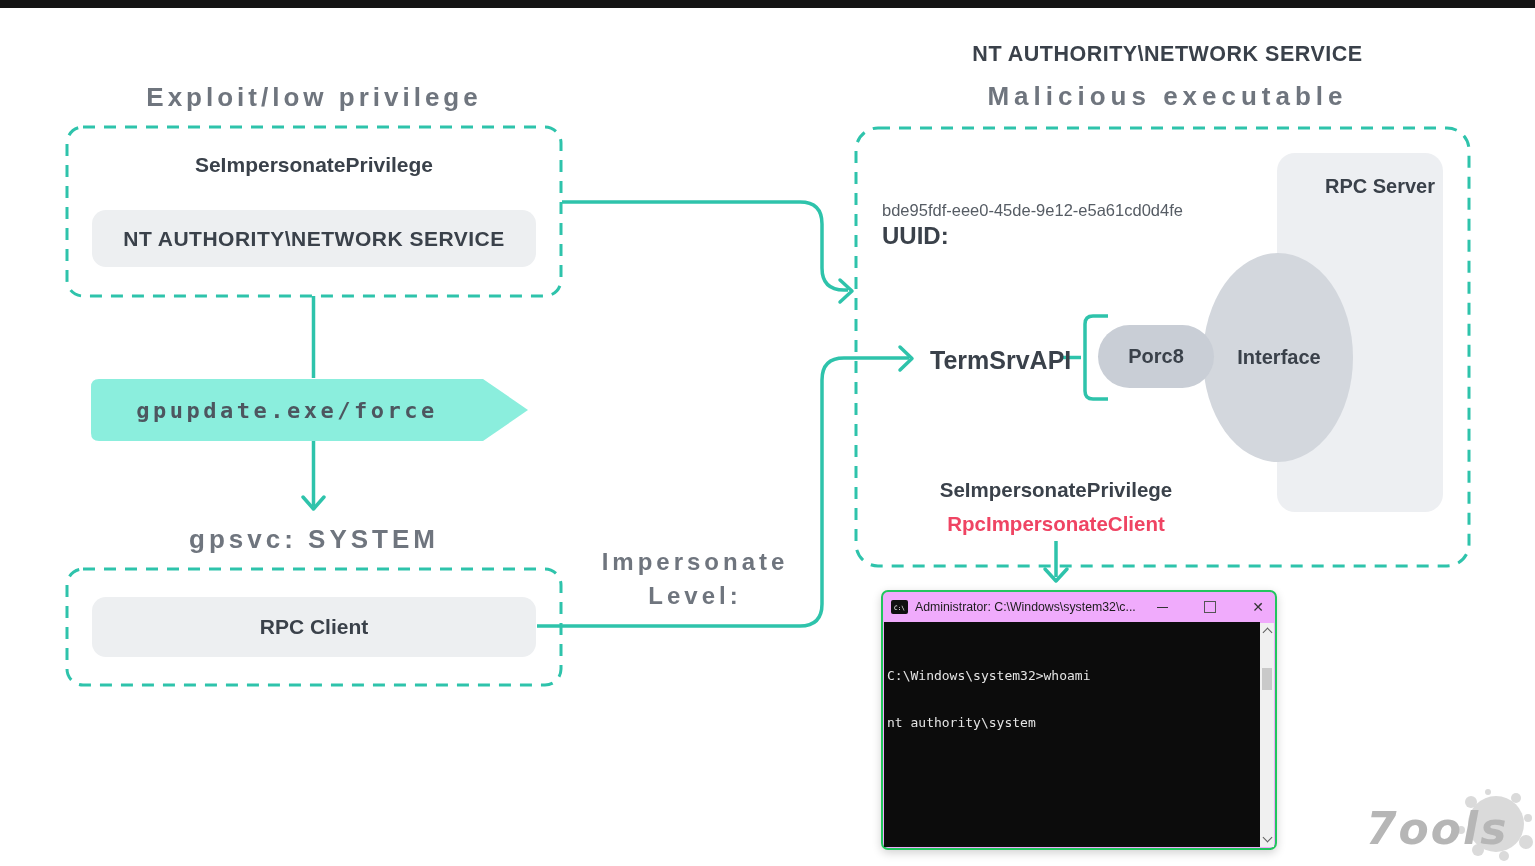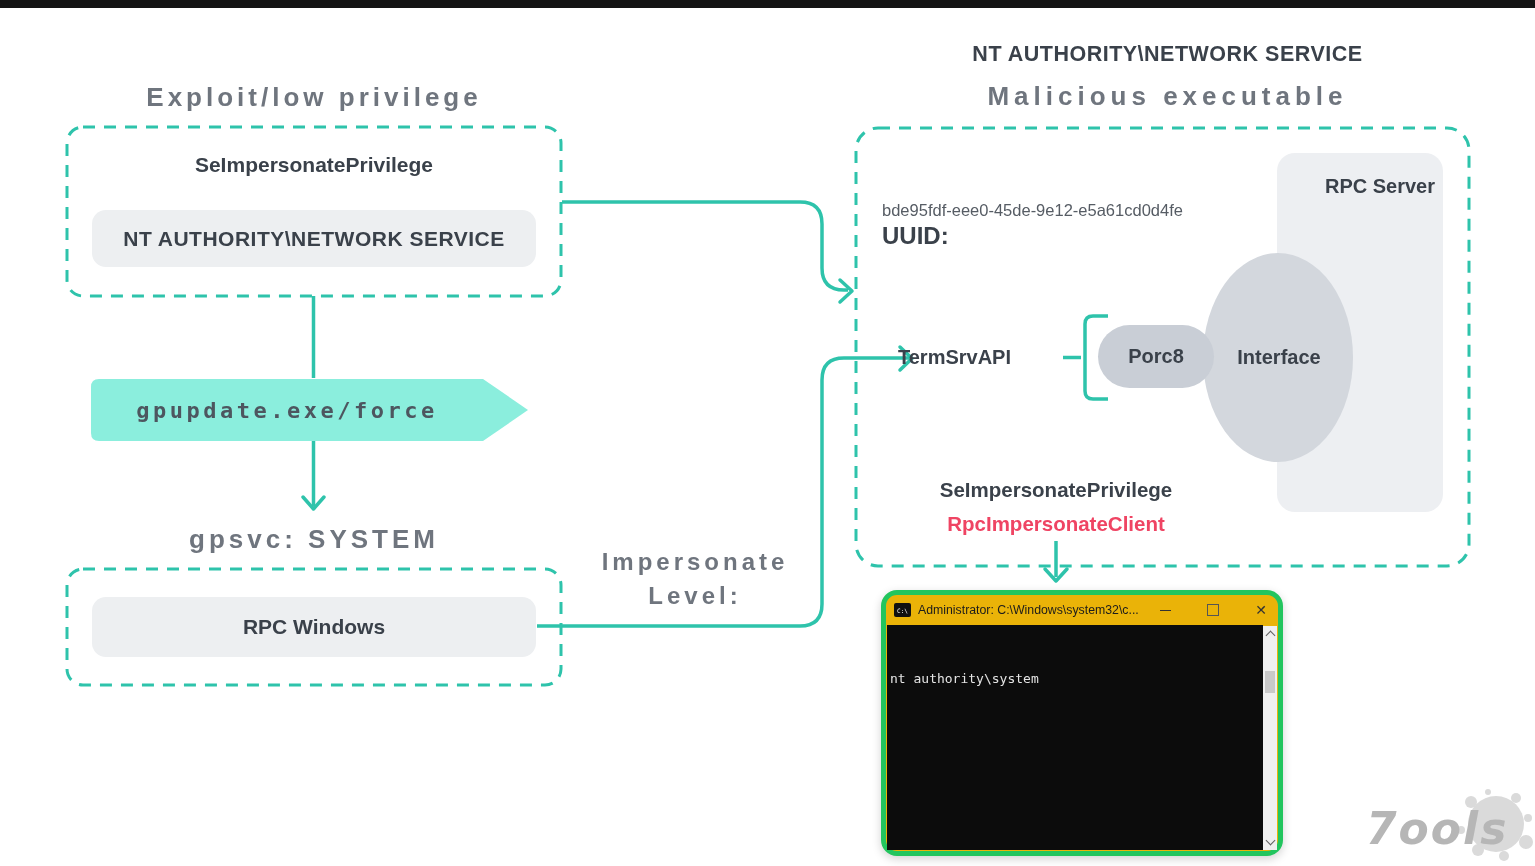--- a/index.html
+++ b/index.html
@@ -21,22 +21,22 @@
   #overlay{left:0;top:0;width:1535px;height:866px;z-index:2;pointer-events:none;}
   .tl{stroke:#2ec3ab;stroke-width:3.5;fill:none;}
   .tl-dash{stroke:#2ec3ab;stroke-width:3;fill:none;stroke-dasharray:12 9;}
   .chev{stroke:#2ec3ab;stroke-width:3.5;fill:none;stroke-linecap:round;stroke-linejoin:round;}
   .txt{z-index:4;}
   
   #banner-text{left:91px;top:379px;width:392px;height:62px;display:flex;align-items:center;justify-content:center;
     font-family:"DejaVu Sans Mono","Liberation Mono",monospace;font-size:22px;font-weight:bold;
     letter-spacing:3.5px;color:#4d565f;}
   
-  #terminal{left:881px;top:590px;width:392px;height:256px;background:#eab308;border:5px solid #22c55e;
-    border-radius:16px;box-shadow:0 3px 10px rgba(0,0,0,0.18);z-index:5;}
+  #terminal{left:881px;top:590px;width:392px;height:256px;background:#f0abfc;border:2px solid #22c55e;
+    border-radius:7px;box-shadow:0 3px 10px rgba(0,0,0,0.18);z-index:5;}
   #term-titlebar{position:absolute;left:0;top:0;right:0;height:30px;display:flex;align-items:center;padding-left:8px;}
   #cmd-icon{width:17px;height:14px;background:#101010;border-radius:2px;color:#fff;
     font-family:"DejaVu Sans Mono",monospace;font-size:6px;display:flex;align-items:center;justify-content:center;flex:0 0 auto;}
   #term-title{font-size:12.3px;color:#1c1c1c;margin-left:7px;white-space:nowrap;}
   .win-btn{position:absolute;top:0;width:34px;height:30px;display:flex;align-items:center;justify-content:center;}
   #btn-min{left:262px;}  #btn-max{left:310px;}  #btn-close{left:358px;}
   #min-glyph{width:11px;height:0;border-top:1.6px solid #333;}
   #max-glyph{width:10px;height:10px;border:1.6px solid #555;}
   #close-glyph{font-size:14px;color:#333;line-height:1;}
   #term-body{position:absolute;left:1px;top:30px;right:15px;bottom:1px;background:#0c0c0c;
@@ -88,37 +88,37 @@
   </svg>
 
   <div class="abs txt ctr gray-head" style="left:64px;top:82px;width:500px;">Exploit/low privilege</div>
   <div class="abs txt ctr dark" style="left:67px;top:153px;width:494px;font-size:21px;">SeImpersonatePrivilege</div>
   <div class="abs txt pill" style="left:92px;top:210px;width:444px;height:57px;">
     <span class="dark" style="font-size:21px;letter-spacing:0.5px;">NT AUTHORITY\NETWORK SERVICE</span>
   </div>
   <div id="banner-text" class="abs txt">gpupdate.exe/force</div>
   <div class="abs txt ctr gray-head" style="left:64px;top:524px;width:500px;">gpsvc: SYSTEM</div>
   <div class="abs txt pill" style="left:92px;top:597px;width:444px;height:60px;">
-    <span class="dark" style="font-size:21px;">RPC Windows</span>
+    <span class="dark" style="font-size:21px;">RPC Client</span>
   </div>
 
   <div class="abs txt ctr" style="left:570px;top:545px;width:250px;color:#6f757e;font-weight:bold;font-size:24px;letter-spacing:4px;line-height:34px;">
     <div>Impersonate</div>
     <div>Level:</div>
   </div>
 
   <div class="abs txt ctr dark" style="left:880px;top:42px;width:575px;font-size:21.5px;letter-spacing:0.5px;">NT AUTHORITY\NETWORK SERVICE</div>
   <div class="abs txt ctr" style="left:880px;top:81px;width:575px;color:#6f757e;font-weight:bold;font-size:26px;letter-spacing:5px;">Malicious executable</div>
 
   <div class="abs txt dark" style="left:882px;top:174px;font-size:24px;margin-top:48px;">UUID:</div>
   <div class="abs txt" style="left:882px;top:201px;font-size:16.5px;color:#565c64;">bde95fdf-eee0-45de-9e12-e5a61cd0d4fe</div>
 
   <div class="abs txt ctr dark" style="left:1277px;top:175px;width:166px;font-size:20px;padding-left:20px;">RPC Server</div>
 
-  <div class="abs txt dark" style="left:898px;top:346px;font-size:20px;text-align:right;">TermSrvAPI</div>
+  <div class="abs txt dark" style="left:930px;top:346px;font-size:25px;text-align:right;">TermSrvAPI</div>
   <div id="porc8-pill" class="abs">
     <span class="dark" style="font-size:20px;">Porc8</span>
   </div>
   <div class="abs txt ctr dark" style="left:1223px;top:346px;width:112px;font-size:20px;text-align:center;">Interface</div>
 
   <div class="abs txt ctr dark" style="left:906px;top:478px;width:300px;font-size:20.5px;">SeImpersonatePrivilege</div>
   <div class="abs txt ctr" style="left:906px;top:512px;width:300px;font-size:20.5px;font-weight:bold;color:#ef4463;">RpcImpersonateClient</div>
 
   <div id="terminal" class="abs">
     <div id="term-titlebar">
@@ -128,20 +128,21 @@
         <span id="min-glyph"></span>
       </div>
       <div class="win-btn" id="btn-max">
         <span id="max-glyph"></span>
       </div>
       <div class="win-btn" id="btn-close">
         <span id="close-glyph">✕</span>
       </div>
     </div>
     <div id="term-body">
+      <div class="tline">C:\Windows\system32&gt;whoami</div>
       <div class="tline">nt authority\system</div>
       <div class="tline"></div>
     </div>
     <div id="term-scroll">
       <span class="sb-chev" id="sb-up"></span>
       <span id="sb-thumb"></span>
       <span class="sb-chev" id="sb-down"></span>
     </div>
   </div>
 

